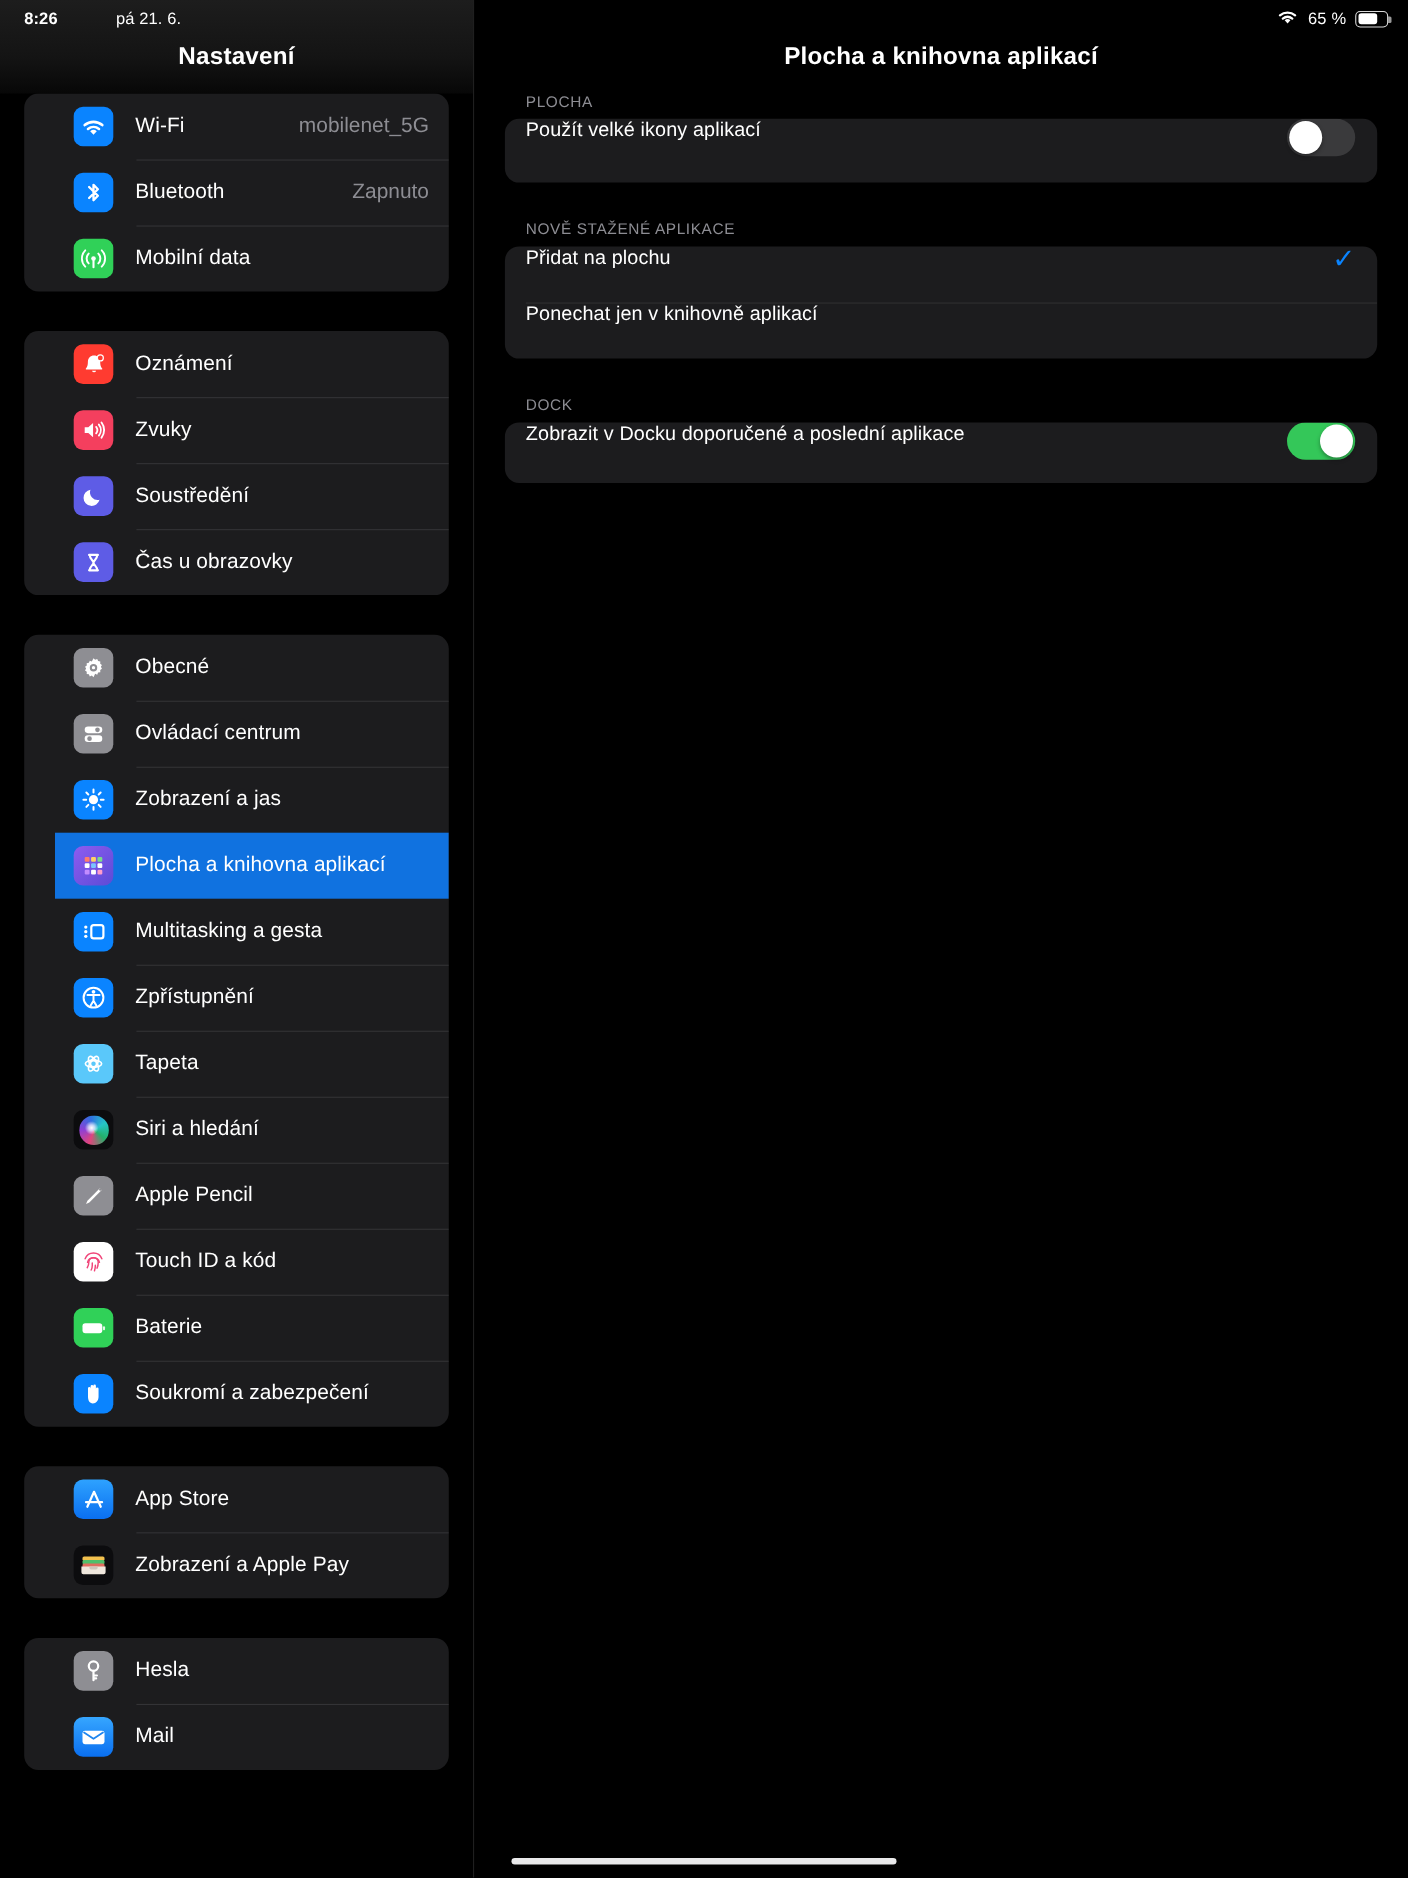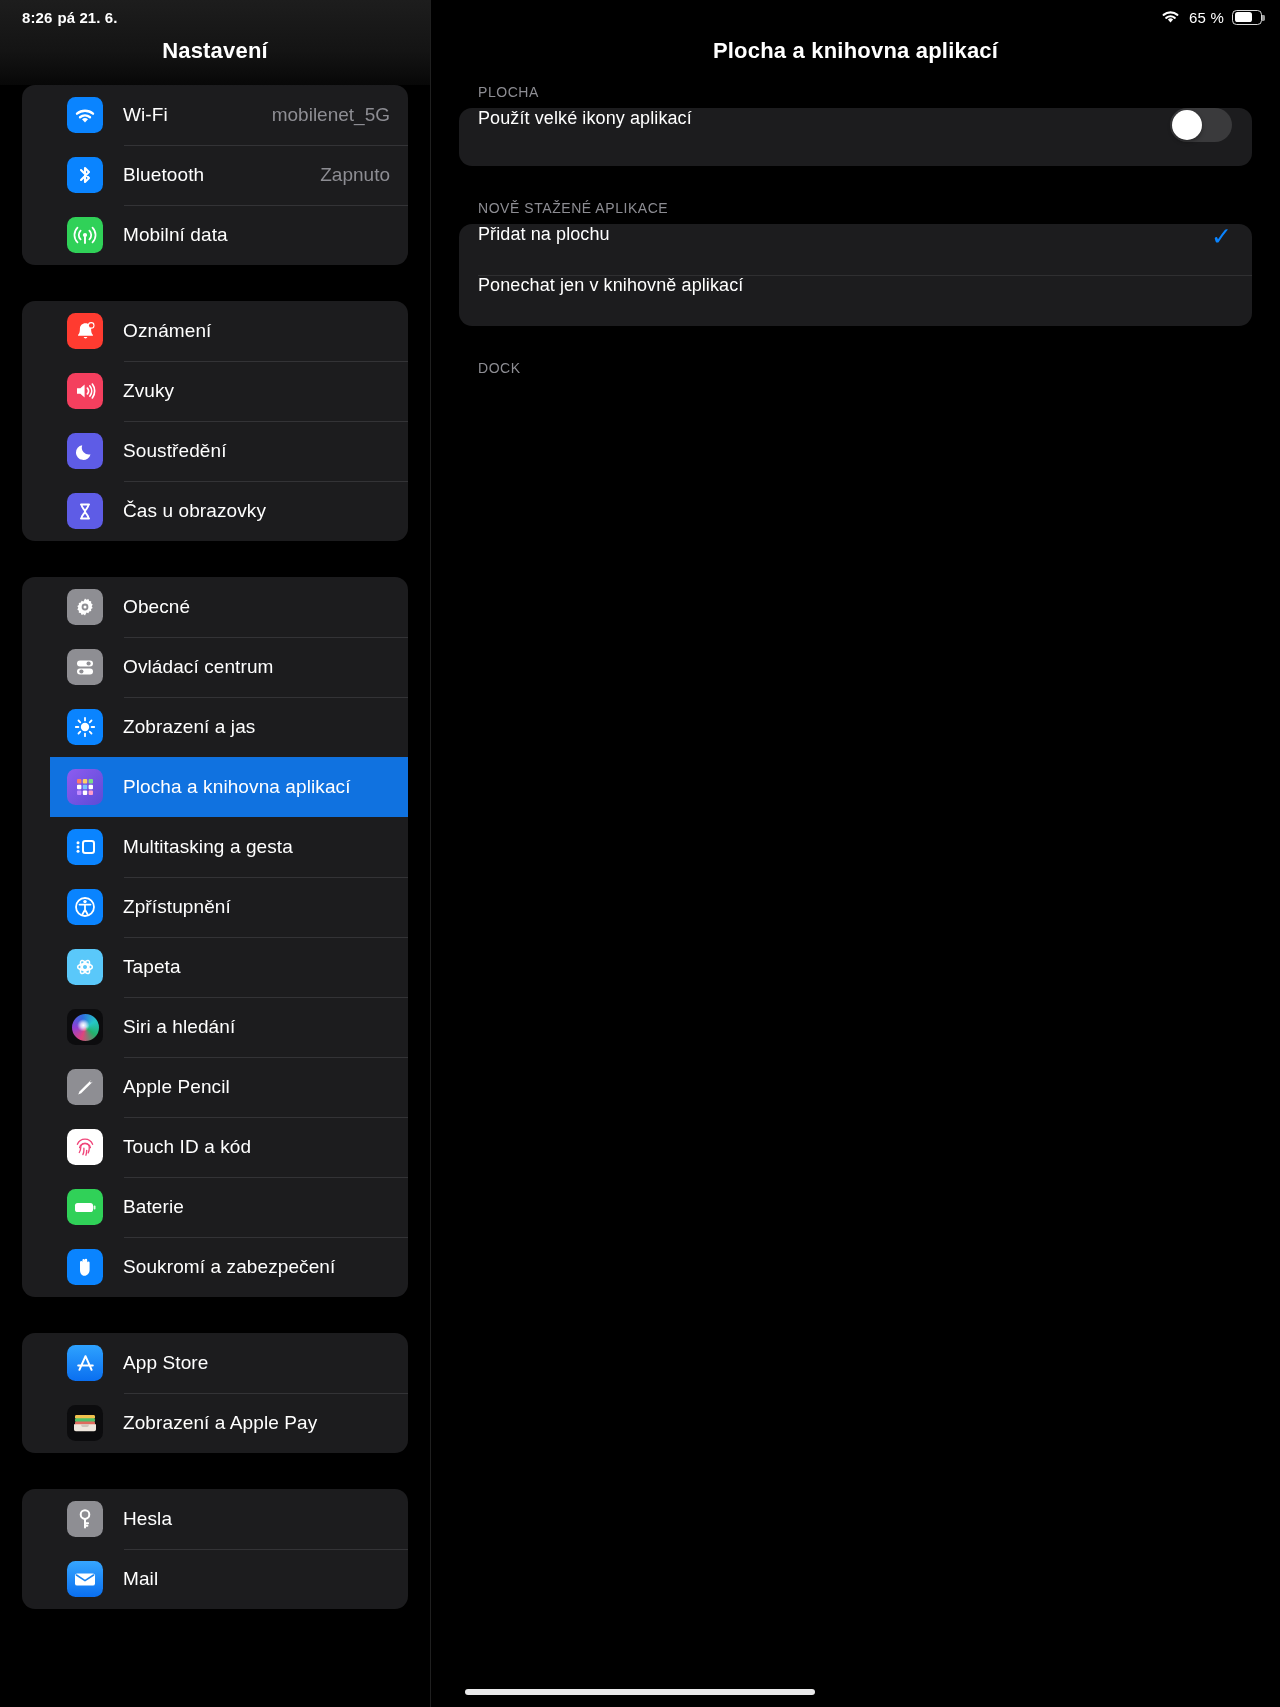--- a/index.html
+++ b/index.html
@@ -12,23 +12,23 @@
   }
 
   #screen { position: relative; width: 1280px; height: 1707px; background: #000; }
 
   
   .statusbar {
     position: absolute; top: 0; left: 0; width: 1280px; height: 34px;
     display: flex; align-items: center; color: #fff;
     font-size: 15px; font-weight: 600; z-index: 30;
   }
-  .sb-left { display: flex; align-items: baseline; gap: 5px; margin-left: 22px; }
+  .sb-left { display: flex; align-items: baseline; gap: 17px; margin-left: 22px; }
   .sb-time { font-size: 15px; font-weight: 600; letter-spacing: .1px; }
-  .sb-date { font-size: 15px; font-weight: 700; letter-spacing: .1px; }
+  .sb-date { font-size: 15px; font-weight: 400; letter-spacing: .1px; margin-left: 36px; }
   .sb-right { margin-left: auto; margin-right: 18px; display: flex; align-items: center; gap: 8px; }
   .sb-batt-pct { font-size: 15px; font-weight: 500; letter-spacing: .2px; }
   .batt-shell {
     position: relative; width: 30px; height: 15px;
     border: 1.6px solid rgba(255,255,255,.85); border-radius: 4.5px;
   }
   .batt-fill { position: absolute; top: 1.6px; left: 1.6px; bottom: 1.6px;
     width: 62%; background: #fff; border-radius: 2.6px; }
   .batt-nub { position: absolute; right: -3.6px; top: 4.6px; width: 2.2px; height: 5.6px;
     background: rgba(255,255,255,.6); border-radius: 0 1.4px 1.4px 0; }
@@ -474,20 +474,26 @@
           <span class="card-label">Ponechat jen v knihovně aplikací</span>
         </div>
       </div>
     </div>
 
     <div class="sec-gap"></div>
 
     <div class="section">
       <div class="section-header">DOCK</div>
       <div class="card">
+        <div class="card-row" style="min-height:55px">
+          <span class="card-label">Zobrazit v Docku doporučené a poslední aplikace</span>
+          <span class="toggle on">
+            <span class="knob"></span>
+          </span>
+        </div>
       </div>
     </div>
 
     <div class="sec-gap-sm"></div>
 
   </div>
 
   <div class="home-indicator"></div>
 </div>
 

